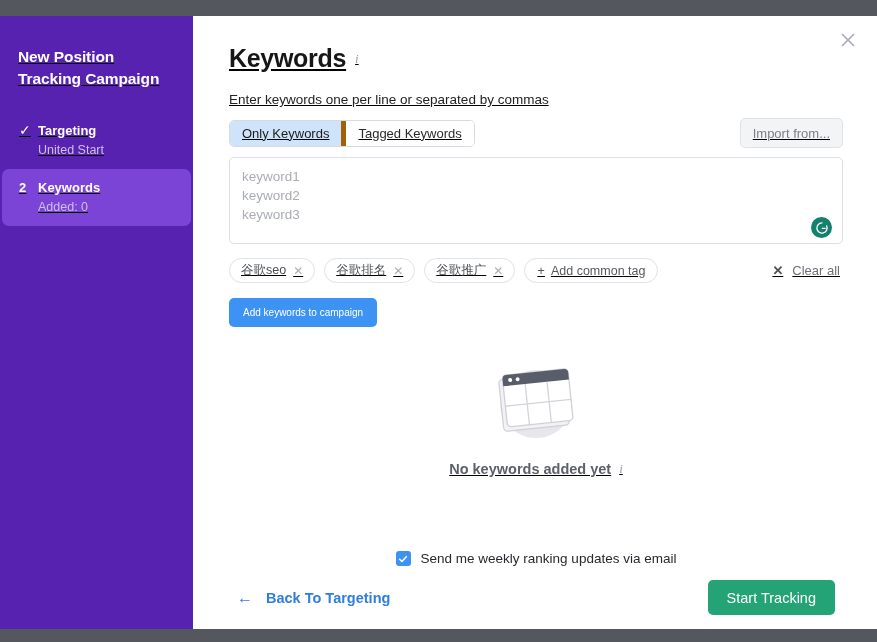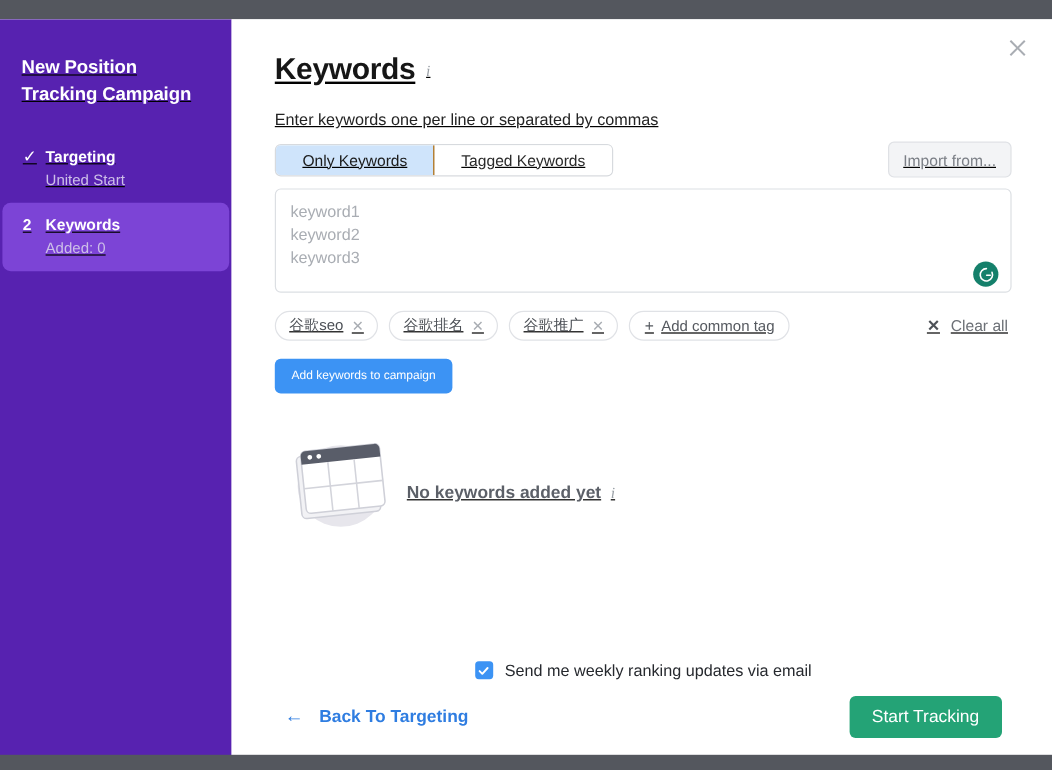--- a/index.html
+++ b/index.html
@@ -147,34 +147,34 @@
     display: inline-flex;
     border: 1px solid #d7dade;
     border-radius: 5px;
     overflow: hidden;
     height: 27px;
     background: #ffffff;
   }
   .seg {
     display: flex;
     align-items: center;
-    padding: 0 22px;
+    padding: 0 12px;
     font-size: 13px;
     color: #2b2b2b;
     background: #ffffff;
     cursor: pointer;
     border: none;
     font-family: "Liberation Sans", sans-serif;
     white-space: nowrap;
   }
   .seg.selected {
     background: #cfe4fb;
     color: #1b1b1b;
   }
-  .seg + .seg { border-left: 1px solid #a16207; }
+  .seg + .seg { border-left: 5px solid #a16207; }
 
   .import-btn {
     height: 27px;
     padding: 14px 12px;
     font-size: 13px;
     color: #7b7f86;
     background: #f3f4f6;
     border: 1px solid #dfe1e5;
     border-radius: 5px;
     cursor: pointer;
@@ -287,21 +287,21 @@
     border: none;
     border-radius: 5px;
     cursor: pointer;
     font-family: "Liberation Sans", sans-serif;
   }
 
   
   .empty-state {
     margin-top: 32px;
     display: flex;
-    flex-direction: row;
+    flex-direction: column;
     align-items: center;
   }
   .empty-illus { width: 110px; height: 86px; }
   .empty-text-row {
     margin-top: 16px;
     display: flex;
     align-items: center;
     gap: 8px;
   }
   .empty-text {

